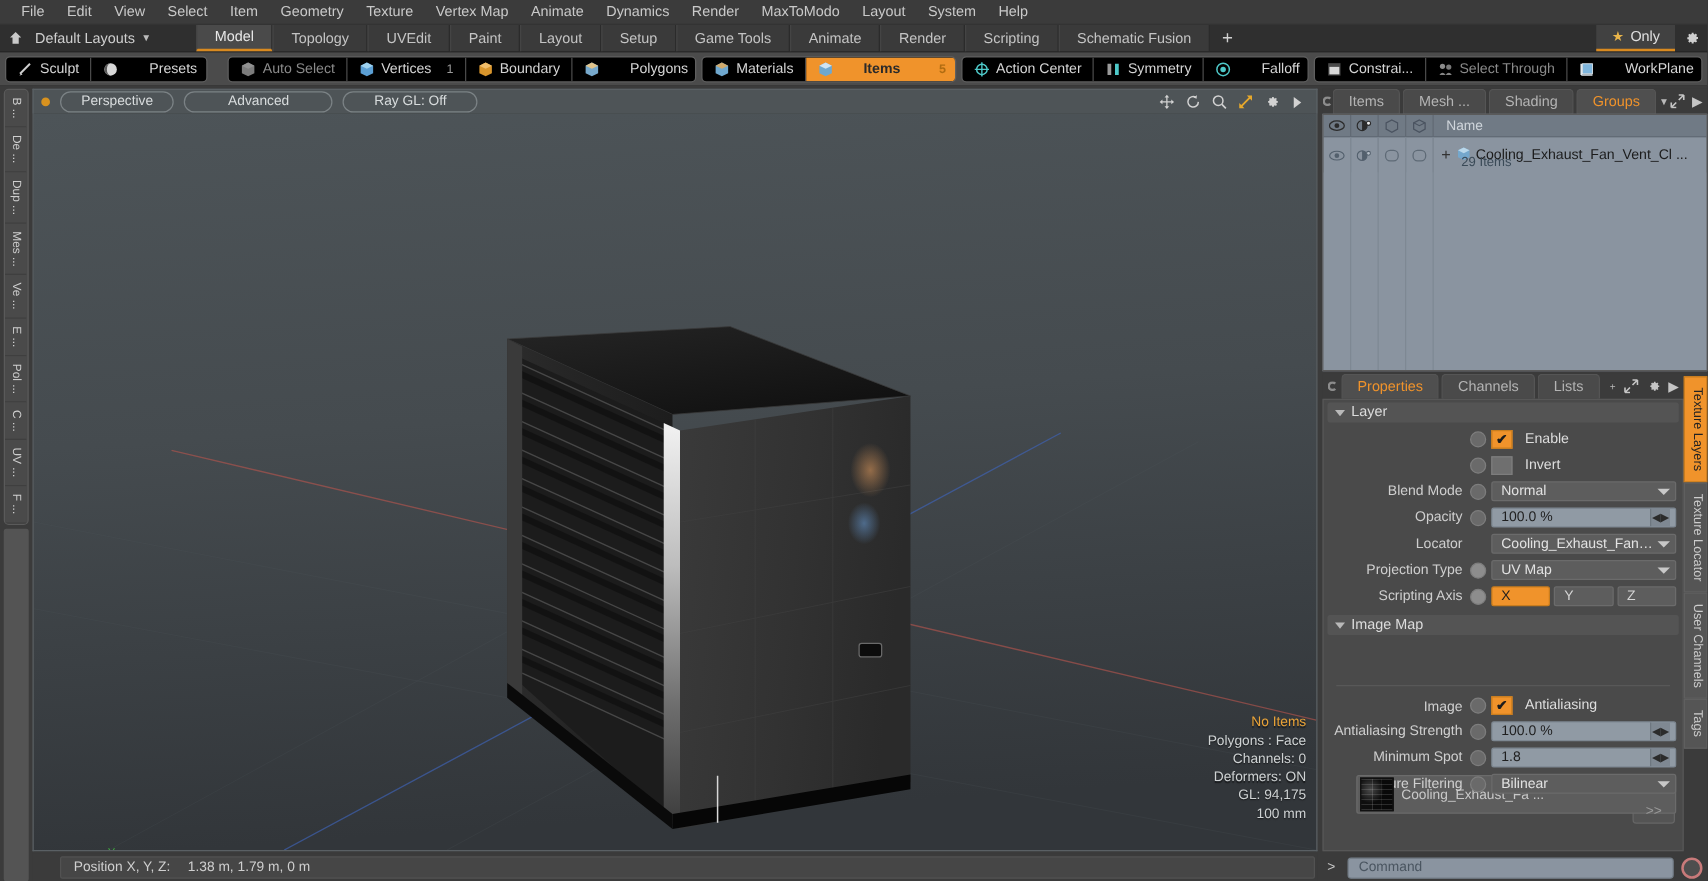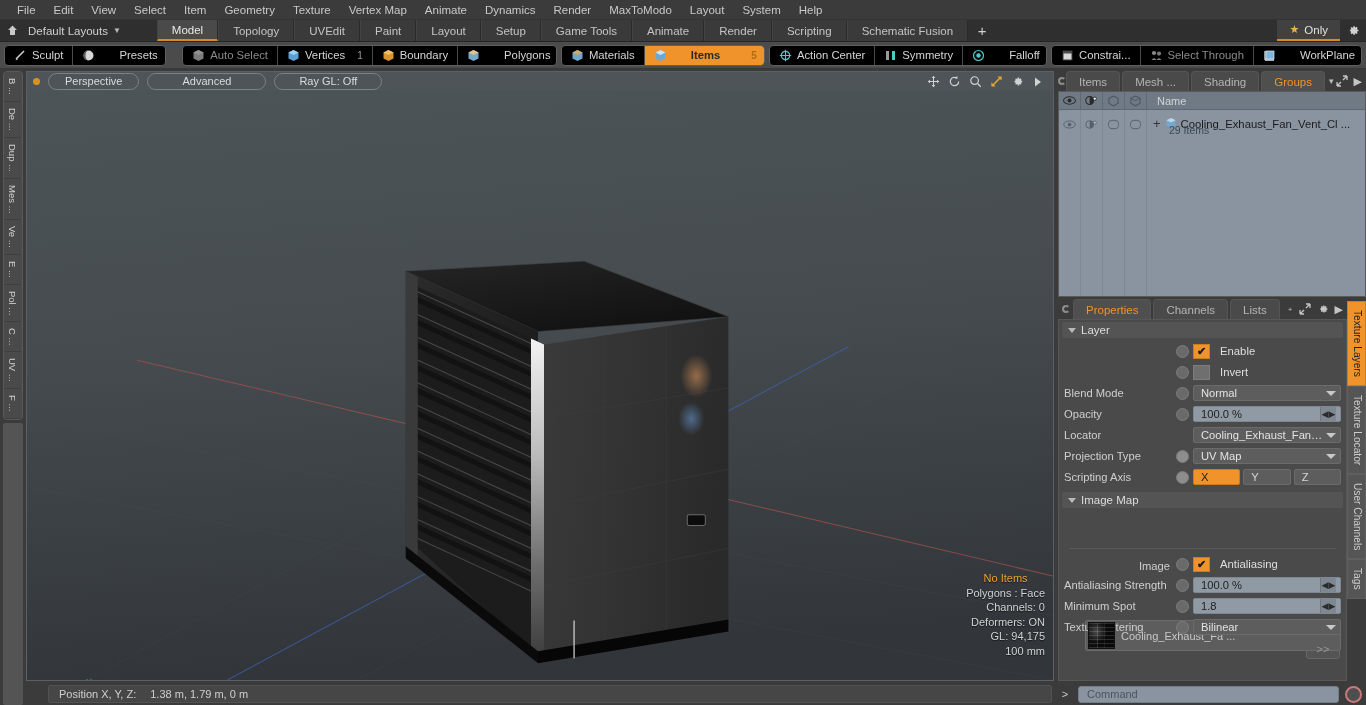--- a/index.html
+++ b/index.html
@@ -106,21 +106,21 @@
     border: 1px solid #5a6064; border-top:none;
   }
 
   
   .viewport svg.scene { position: absolute; inset: 0; width: 100%; height: 100%; }
 
   .vp-stats {
     position: absolute; right: 8px; bottom: 22px; text-align: right; font-size: 11px;
     color: #cfd3d4; line-height: 14.5px; text-shadow: 0 1px 1px rgba(0,0,0,.6);
   }
-  .vp-stats .hl { color: #e9a338; text-align: center; }
+  .vp-stats .hl { color: #e9a338; }
 
   .statusbar {
     height: 22px; flex: 0 0 22px; background: #3b3b3b; display: flex; align-items: center;
     font-size: 11px; color: #cfcfcf; margin-top: 2px;
   }
   .sb-inner {
     flex:1; height:18px; background:#464646; border:1px solid #525252; border-radius:2px;
     display:flex; align-items:center; padding-left:10px; margin-right:2px; gap:14px;
   }
   .sb-lead { width: 22px; }
@@ -171,21 +171,21 @@
   .propscol { flex: 1; display: flex; flex-direction: column; min-width: 0; }
   .propsbody { flex: 1; background: #4a4a4a; border: 1px solid #575757; overflow: hidden; padding-bottom: 2px; }
 
   .sect {
     background: #545454; height: 16px; display: flex; align-items: center; gap: 5px;
     padding-left: 6px; font-size: 11.5px; color: #dcdcdc; margin: 2px 3px 4px 3px; border-radius:2px;
   }
   .tri { width:0;height:0;border-left:4px solid transparent;border-right:4px solid transparent;border-top:5px solid #b9b9b9;}
 
   .row { display: flex; align-items: center; height: 18px; margin: 0 5px 3px 5px; gap: 4px; }
-  .rlabel { width: 108px; text-align: left; font-size: 11.2px; color: #cfcfcf; flex:0 0 108px; padding-right:2px;}
+  .rlabel { width: 108px; text-align: right; font-size: 11.2px; color: #cfcfcf; flex:0 0 108px; padding-right:2px;}
   .knob { width: 13px; height: 13px; border-radius: 50%; background: #6a6a6a; border: 1px solid #7d7d7d; flex:0 0 13px;}
   .knob.on { background:#8d8d8d; }
   .chk {
     width: 17px; height: 15px; background: #f0932b; border: 1px solid #c97d1e; display: flex;
     align-items: center; justify-content: center; color: #1c1c1c; font-size: 11px; font-weight: bold; flex:0 0 17px;
   }
   .chk.off { background: #6f6f6f; border-color: #7d7d7d; }
   .cklabel { font-size: 11.3px; color: #dedede; margin-left: 6px; }
   .field {
     flex: 1; height: 16px; background: #5d5d5d; border: 1px solid #6b6b6b; border-radius: 2px;

